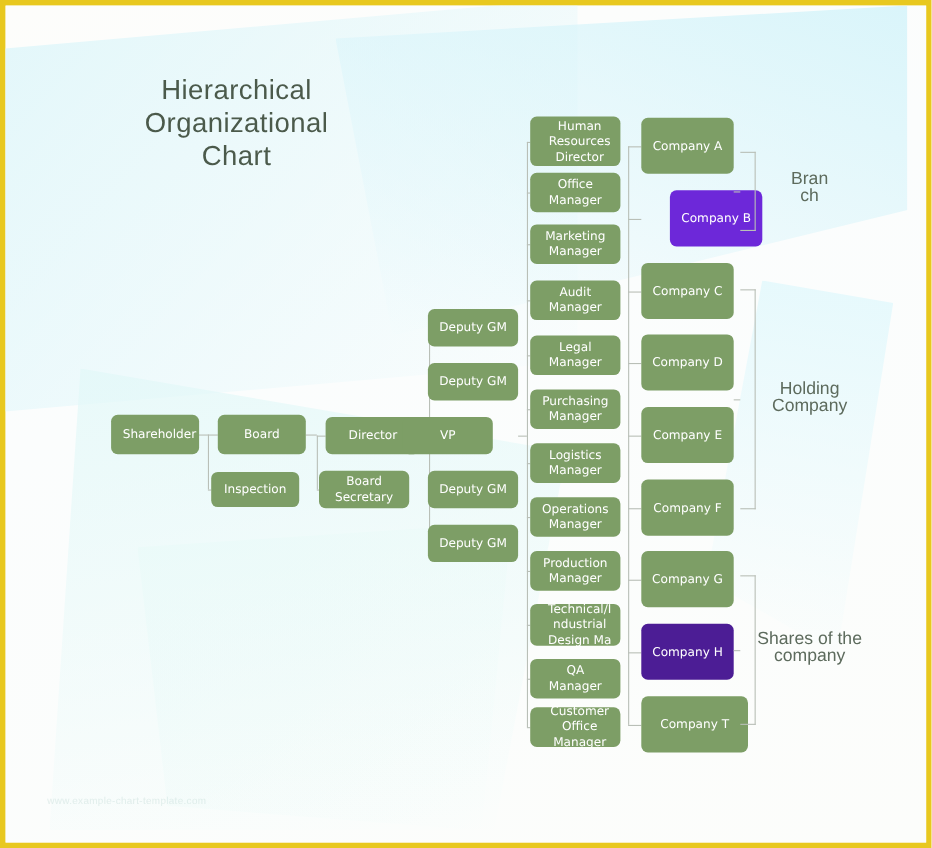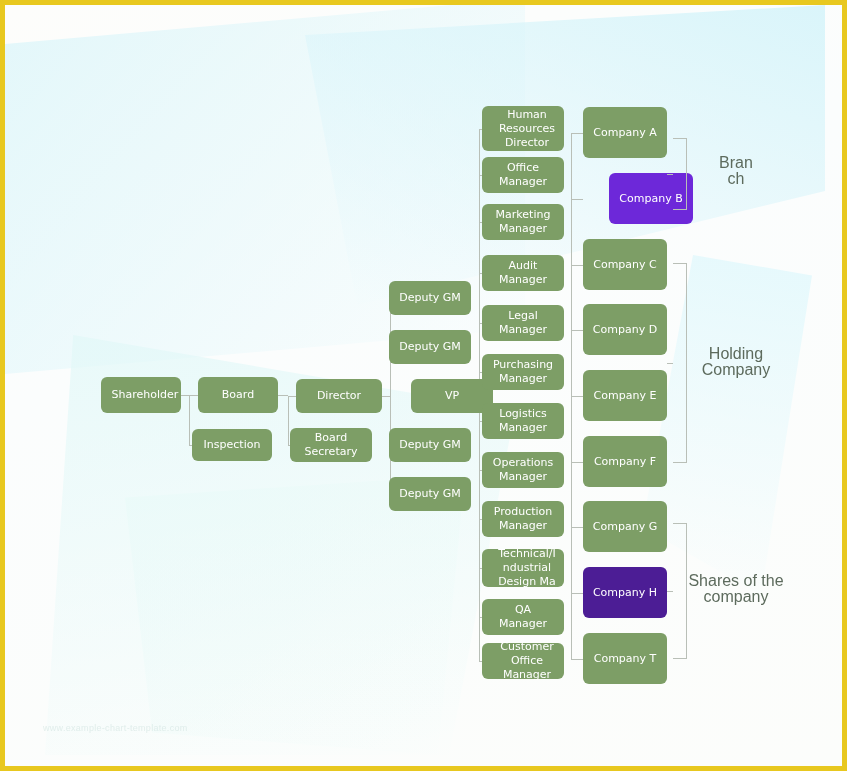--- a/index.html
+++ b/index.html
@@ -158,20 +158,23 @@
 
   <div class="bg-layer">
     <div class="bg-wash"></div>
     <div class="bg-shape-a"></div>
     <div class="bg-shape-b"></div>
     <div class="bg-shape-c"></div>
     <div class="bg-shape-d"></div>
     <div class="bg-shape-e"></div>
   </div>
 
+  <div class="chart-title">Hierarchical
+Organizational
+Chart</div>
 
   <div id="connector-layer">
       <div class="line-h" style="left: 176px; top: 390px; width: 8px; background: rgb(185, 191, 183);"></div>
       <div class="line-v" style="left: 184px; top: 390px; height: 50px; background: rgb(185, 191, 183);"></div>
       <div class="line-h" style="left: 184px; top: 390px; width: 9px; background: rgb(185, 191, 183);"></div>
       <div class="line-h" style="left: 184px; top: 440px; width: 3px; background: rgb(185, 191, 183);"></div>
       <div class="line-h" style="left: 273px; top: 390px; width: 10px; background: rgb(185, 191, 183);"></div>
       <div class="line-v" style="left: 283px; top: 391px; height: 49px; background: rgb(185, 191, 183);"></div>
       <div class="line-h" style="left: 283px; top: 391px; width: 8px; background: rgb(185, 191, 183);"></div>
       <div class="line-h" style="left: 283px; top: 440px; width: 2px; background: rgb(185, 191, 183);"></div>
@@ -224,21 +227,21 @@
       <div class="node" style="left: 285px; top: 423px; width: 82px; height: 34px; background: rgb(125, 158, 102); color: rgb(255, 255, 255);">
         <span style="white-space: pre-line;">Board
 Secretary</span>
       </div>
       <div class="node" style="left: 384px; top: 276px; width: 82px; height: 34px; background: rgb(125, 158, 102); color: rgb(255, 255, 255);">
         <span style="white-space: pre-line;">Deputy GM</span>
       </div>
       <div class="node" style="left: 384px; top: 325px; width: 82px; height: 34px; background: rgb(125, 158, 102); color: rgb(255, 255, 255);">
         <span style="white-space: pre-line;">Deputy GM</span>
       </div>
-      <div class="node" style="left: 406px; top: 374px; width: 82px; height: 34px; background: rgb(125, 158, 102); color: rgb(255, 255, 255);">
+      <div class="node" style="left: 361px; top: 374px; width: 82px; height: 34px; background: rgb(125, 158, 102); color: rgb(255, 255, 255);">
         <span style="white-space: pre-line;">VP</span>
       </div>
       <div class="node" style="left: 384px; top: 423px; width: 82px; height: 34px; background: rgb(125, 158, 102); color: rgb(255, 255, 255);">
         <span style="white-space: pre-line;">Deputy GM</span>
       </div>
       <div class="node" style="left: 384px; top: 472px; width: 82px; height: 34px; background: rgb(125, 158, 102); color: rgb(255, 255, 255);">
         <span style="white-space: pre-line;">Deputy GM</span>
       </div>
       <div class="node overflow" style="left: 477px; top: 101px; width: 82px; height: 45px; background: rgb(125, 158, 102); color: rgb(255, 255, 255);">
         <span style="white-space: pre-line;">Human
@@ -308,21 +311,21 @@
       </div>
       <div class="node" style="left: 578px; top: 431px; width: 84px; height: 51px; background: rgb(125, 158, 102); color: rgb(255, 255, 255);">
         <span style="white-space: pre-line;">Company F</span>
       </div>
       <div class="node" style="left: 578px; top: 496px; width: 84px; height: 51px; background: rgb(125, 158, 102); color: rgb(255, 255, 255);">
         <span style="white-space: pre-line;">Company G</span>
       </div>
       <div class="node" style="left: 578px; top: 562px; width: 84px; height: 51px; background: #4c1d95; color: rgb(255, 255, 255);">
         <span style="white-space: pre-line;">Company H</span>
       </div>
-      <div class="node" style="left: 578px; top: 628px; width: 84px; height: 51px; background: rgb(125, 158, 102); color: rgb(255, 255, 255);">
+      <div class="node" style="left: 578px; top: 628px; width: 97px; height: 51px; background: rgb(125, 158, 102); color: rgb(255, 255, 255);">
         <span style="white-space: pre-line;">Company T</span>
       </div>
     </div>
 
   <div id="side-layer">
       <div class="bracket" style="left: 668px; top: 133px; height: 72px; border-top-color: rgb(185, 191, 183); border-right-color: rgb(185, 191, 183); border-bottom-color: rgb(185, 191, 183); border-left: none;"></div>
       <div class="line-h" style="left: 662px; top: 169px; width: 6px; background: rgb(185, 191, 183);"></div>
       <div class="side-label" style="left: 676px; top: 150px; width: 110px; color: rgb(93, 107, 93);">Bran
 ch</div>
       <div class="bracket" style="left: 668px; top: 258px; height: 200px; border-top-color: rgb(185, 191, 183); border-right-color: rgb(185, 191, 183); border-bottom-color: rgb(185, 191, 183); border-left: none;"></div>

